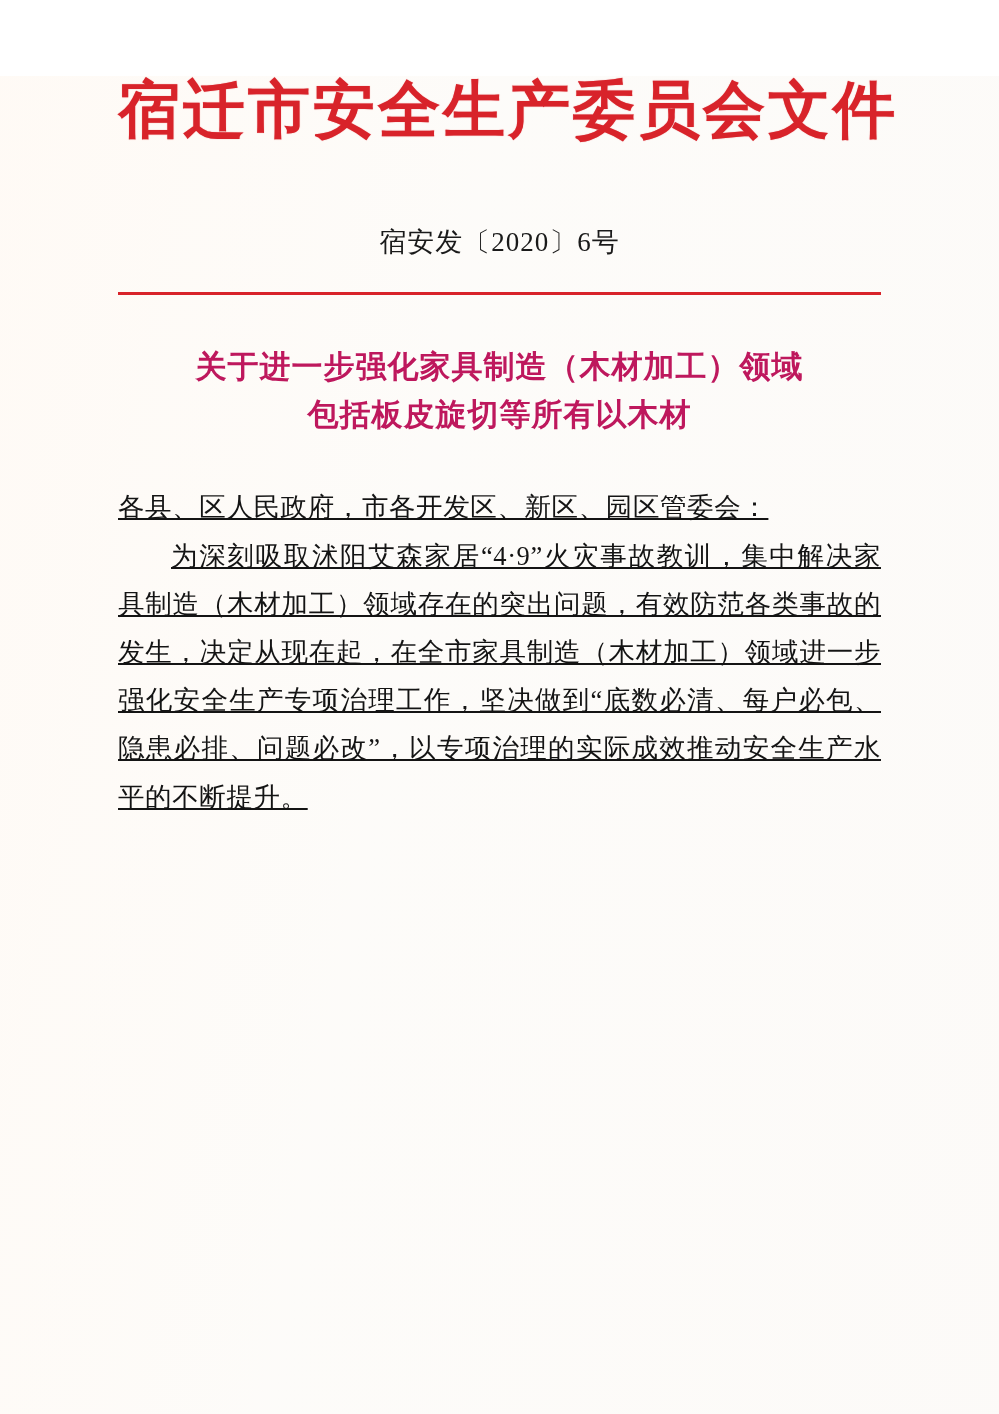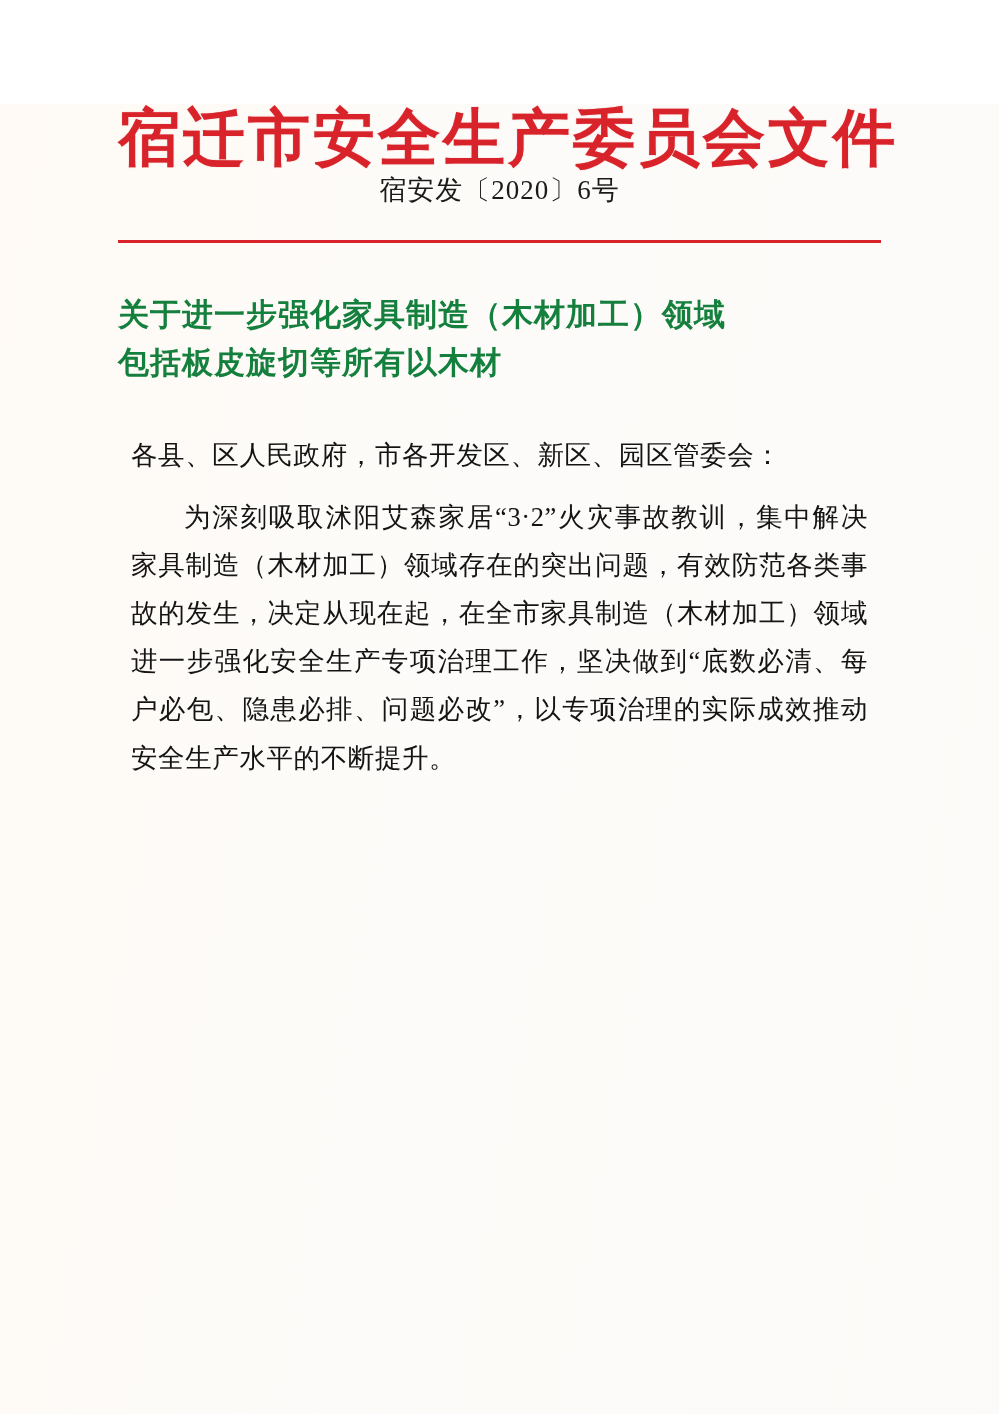--- a/index.html
+++ b/index.html
@@ -27,61 +27,63 @@
     background:
       linear-gradient(100deg, rgba(255,250,245,0.9) 0%, rgba(253,252,250,0.5) 40%, rgba(252,250,248,0.8) 100%);
     pointer-events: none;
   }
   .content {
     position: relative;
     padding: 0 118px;
     box-sizing: border-box;
   }
   .doc-title {
-    margin-top: 104px;
+    margin-top: 76px;
     color: #d8232a;
     font-family: "DejaVu Serif", "Liberation Serif", serif;
     font-weight: bold;
     font-size: 62px;
     letter-spacing: 3px;
     line-height: 1.1;
     text-shadow: 0 0 1px rgba(216,35,42,0.6);
     white-space: nowrap;
   }
   .doc-number {
+    margin-top: 80px;
     text-align: center;
     font-size: 27px;
     color: #1a1a1a;
     letter-spacing: 1px;
   }
   .red-rule {
     margin-top: 32px;
     height: 3px;
     background: #d8232a;
     width: 100%;
   }
   .subject {
     margin-top: 48px;
-    text-align: left;
+    text-align: center;
     font-size: 31px;
     font-weight: bold;
     line-height: 1.55;
-    color: #15803d;
+    color: #be185d;
     letter-spacing: 1px;
   }
   .body-text {
     margin-top: 44px;
     font-size: 26.5px;
     line-height: 1.82;
     color: #141414;
     letter-spacing: 0.6px;
     text-align: justify;
   }
   .body-text p {
-    margin: 13px;
+    margin: 0;
+    text-decoration: underline;
   }
   .indent {
     text-indent: 2em;
   }
 </style>
 </head>
 <body>
 
 <div class="page">
   <div class="paper-tint"></div>
@@ -94,18 +96,18 @@
 
     <div class="red-rule"></div>
 
     <div class="subject">
       <div>关于进一步强化家具制造（木材加工）领域</div>
       <div>包括板皮旋切等所有以木材</div>
     </div>
 
     <div class="body-text">
       <p>各县、区人民政府，市各开发区、新区、园区管委会：</p>
-      <p class="indent">为深刻吸取沭阳艾森家居“3·2”火灾事故教训，集中解决家具制造（木材加工）领域存在的突出问题，有效防范各类事故的发生，决定从现在起，在全市家具制造（木材加工）领域进一步强化安全生产专项治理工作，坚决做到“底数必清、每户必包、隐患必排、问题必改”，以专项治理的实际成效推动安全生产水平的不断提升。</p>
+      <p class="indent">为深刻吸取沭阳艾森家居“4·9”火灾事故教训，集中解决家具制造（木材加工）领域存在的突出问题，有效防范各类事故的发生，决定从现在起，在全市家具制造（木材加工）领域进一步强化安全生产专项治理工作，坚决做到“底数必清、每户必包、隐患必排、问题必改”，以专项治理的实际成效推动安全生产水平的不断提升。</p>
     </div>
 
   </div>
 
 </div>
 
 </body></html>

